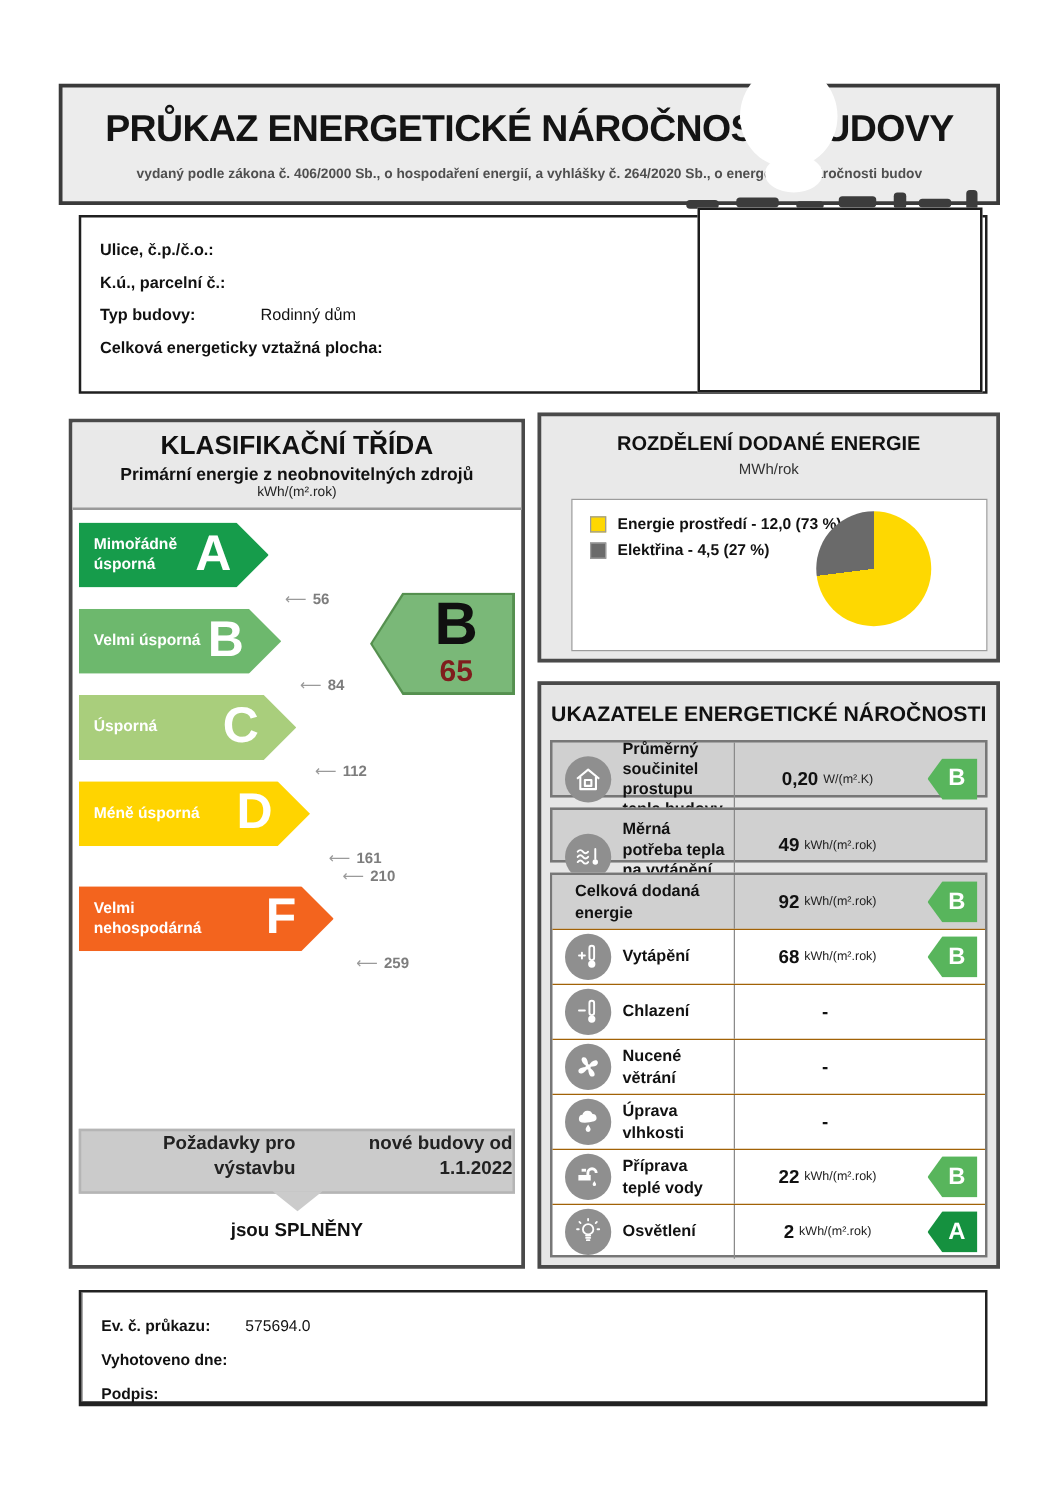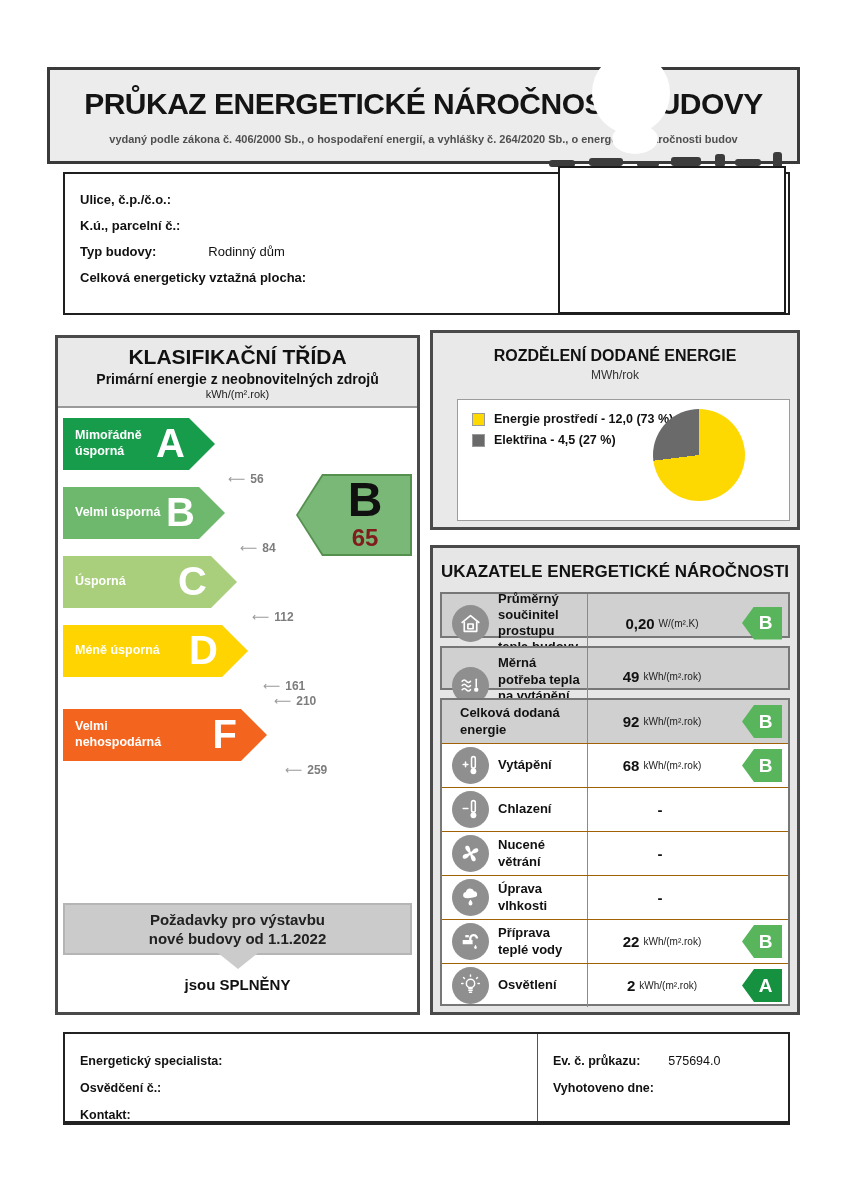--- a/index.html
+++ b/index.html
@@ -50,22 +50,22 @@
 
   .rating-arrow{position:absolute;left:238px;top:136px;width:116px;height:82px;
     clip-path:polygon(0 50%, 26px 0, 100% 0, 100% 100%, 26px 100%);background:#55904f;z-index:6;}
   .rating-inner{position:absolute;left:2px;top:2px;right:2px;bottom:2px;
     clip-path:polygon(0 50%, 25px 0, 100% 0, 100% 100%, 25px 100%);
     display:flex;flex-direction:column;align-items:center;justify-content:center;padding-left:22px;box-sizing:border-box;}
   .rating-letter{font-size:48px;font-weight:800;line-height:0.9;color:#101010;}
   .rating-value{font-size:24px;font-weight:700;color:#7f1d1d;margin-top:2px;}
 
   .req-box{position:absolute;left:5px;top:565px;width:349px;height:52px;background:#cbcbcb;
-    border:2px solid #b5b5b5;box-sizing:border-box;text-align:center;
-    display:flex;flex-direction:column;justify-content:center;font-size:15px;font-weight:700;color:#222;line-height:1.3;}
+    border:2px solid #b5b5b5;box-sizing:border-box;text-align:right;
+    display:flex;flex-direction:row;justify-content:center;font-size:15px;font-weight:700;color:#222;line-height:1.3;}
   .req-pointer{position:absolute;left:50%;top:615px;transform:translateX(-50%);
     width:0;height:0;border-left:20px solid transparent;border-right:20px solid transparent;border-top:16px solid #cbcbcb;}
   .req-result{position:absolute;left:0;top:638px;width:100%;text-align:center;font-size:15px;font-weight:700;}
 
   
   .pie-panel{position:absolute;left:430px;top:330px;width:370px;height:200px;
     border:3px solid #4a4a4a;box-sizing:border-box;background:#e9e9e9;text-align:center;}
   .pie-title{font-size:16px;font-weight:700;margin-top:14px;}
   .pie-unit{font-size:12px;color:#333;margin-top:3px;}
   .pie-inner{position:absolute;left:24px;top:66px;right:7px;height:122px;background:#fff;
@@ -430,39 +430,29 @@
         <div class="cell-badge">
             <span class="badge" style="background-color: rgb(21, 145, 63);">
               <span>A</span>
             </span>
           </div>
       </div>
     </div>
   </div>
 
   <div class="footer-box">
-    <div class="foot-left">
-      <div class="foot-row">
-          <span class="foot-label">Energetický specialista:</span>
-          <span class="foot-value"></span>
-        </div>
-      <div class="foot-row">
-          <span class="foot-label">Osvědčení č.:</span>
-          <span class="foot-value"></span>
-        </div>
-      <div class="foot-row">
-          <span class="foot-label">Kontakt:</span>
-          <span class="foot-value"></span>
-        </div>
-    </div>
     <div class="foot-right">
       <div class="foot-row">
           <span class="foot-label">Ev. č. průkazu:</span>
           <span class="foot-value">575694.0</span>
         </div>
       <div class="foot-row">
           <span class="foot-label">Vyhotoveno dne:</span>
           <span class="foot-value"></span>
         </div>
+      <div class="foot-row">
+          <span class="foot-label">Podpis:</span>
+          <span class="foot-value"></span>
+        </div>
     </div>
   </div>
 
 </div>
 
 </body></html>

